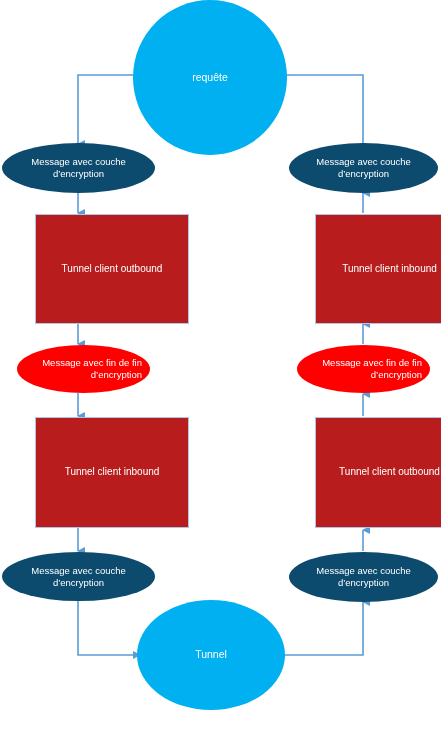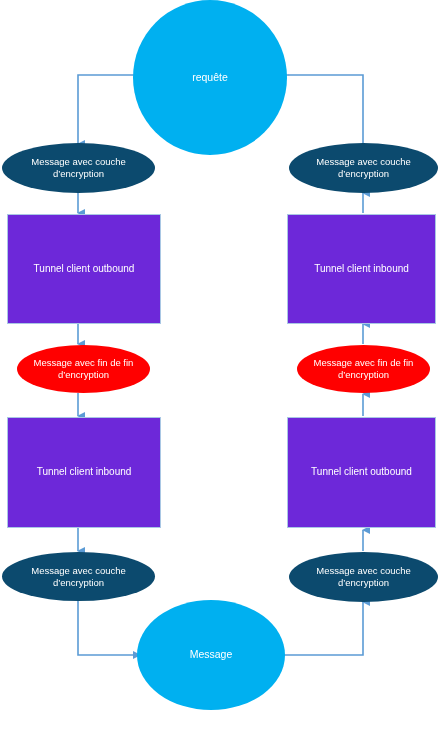--- a/index.html
+++ b/index.html
@@ -44,25 +44,27 @@
     background: #0c4a6e;
     border-radius: 50%;
     font-size: 9.5px;
     padding: 0 8px;
   }
   .ellipse-red {
     background: #ff0000;
     border-radius: 50%;
     font-size: 9.5px;
     padding: 0 8px;
+    text-align: right;
   }
   .rect-blue {
-    background: #6d28d9;
+    background: #b91c1c;
     border: 1px solid #a9c7e4;
     font-size: 10px;
+    margin-left: 28px;
   }
   .node span {
     display: block;
     width: 100%;
   }
 </style>
 </head>
 <body>
 
 <div id="diagram">
@@ -170,16 +172,16 @@
 
   <div class="node rect-blue" style="left:287px; top:417px; width:149px; height:111px;">
     <span>Tunnel client outbound</span>
   </div>
 
   <div class="node ellipse-green" style="left:289px; top:552px; width:149px; height:50px;">
     <span>Message avec couche d’encryption</span>
   </div>
 
   <div class="node circle" style="left:137px; top:600px; width:148px; height:110px; border-radius:50%;">
-    <span>Message</span>
+    <span>Tunnel</span>
   </div>
 
 </div>
 
 </body></html>

